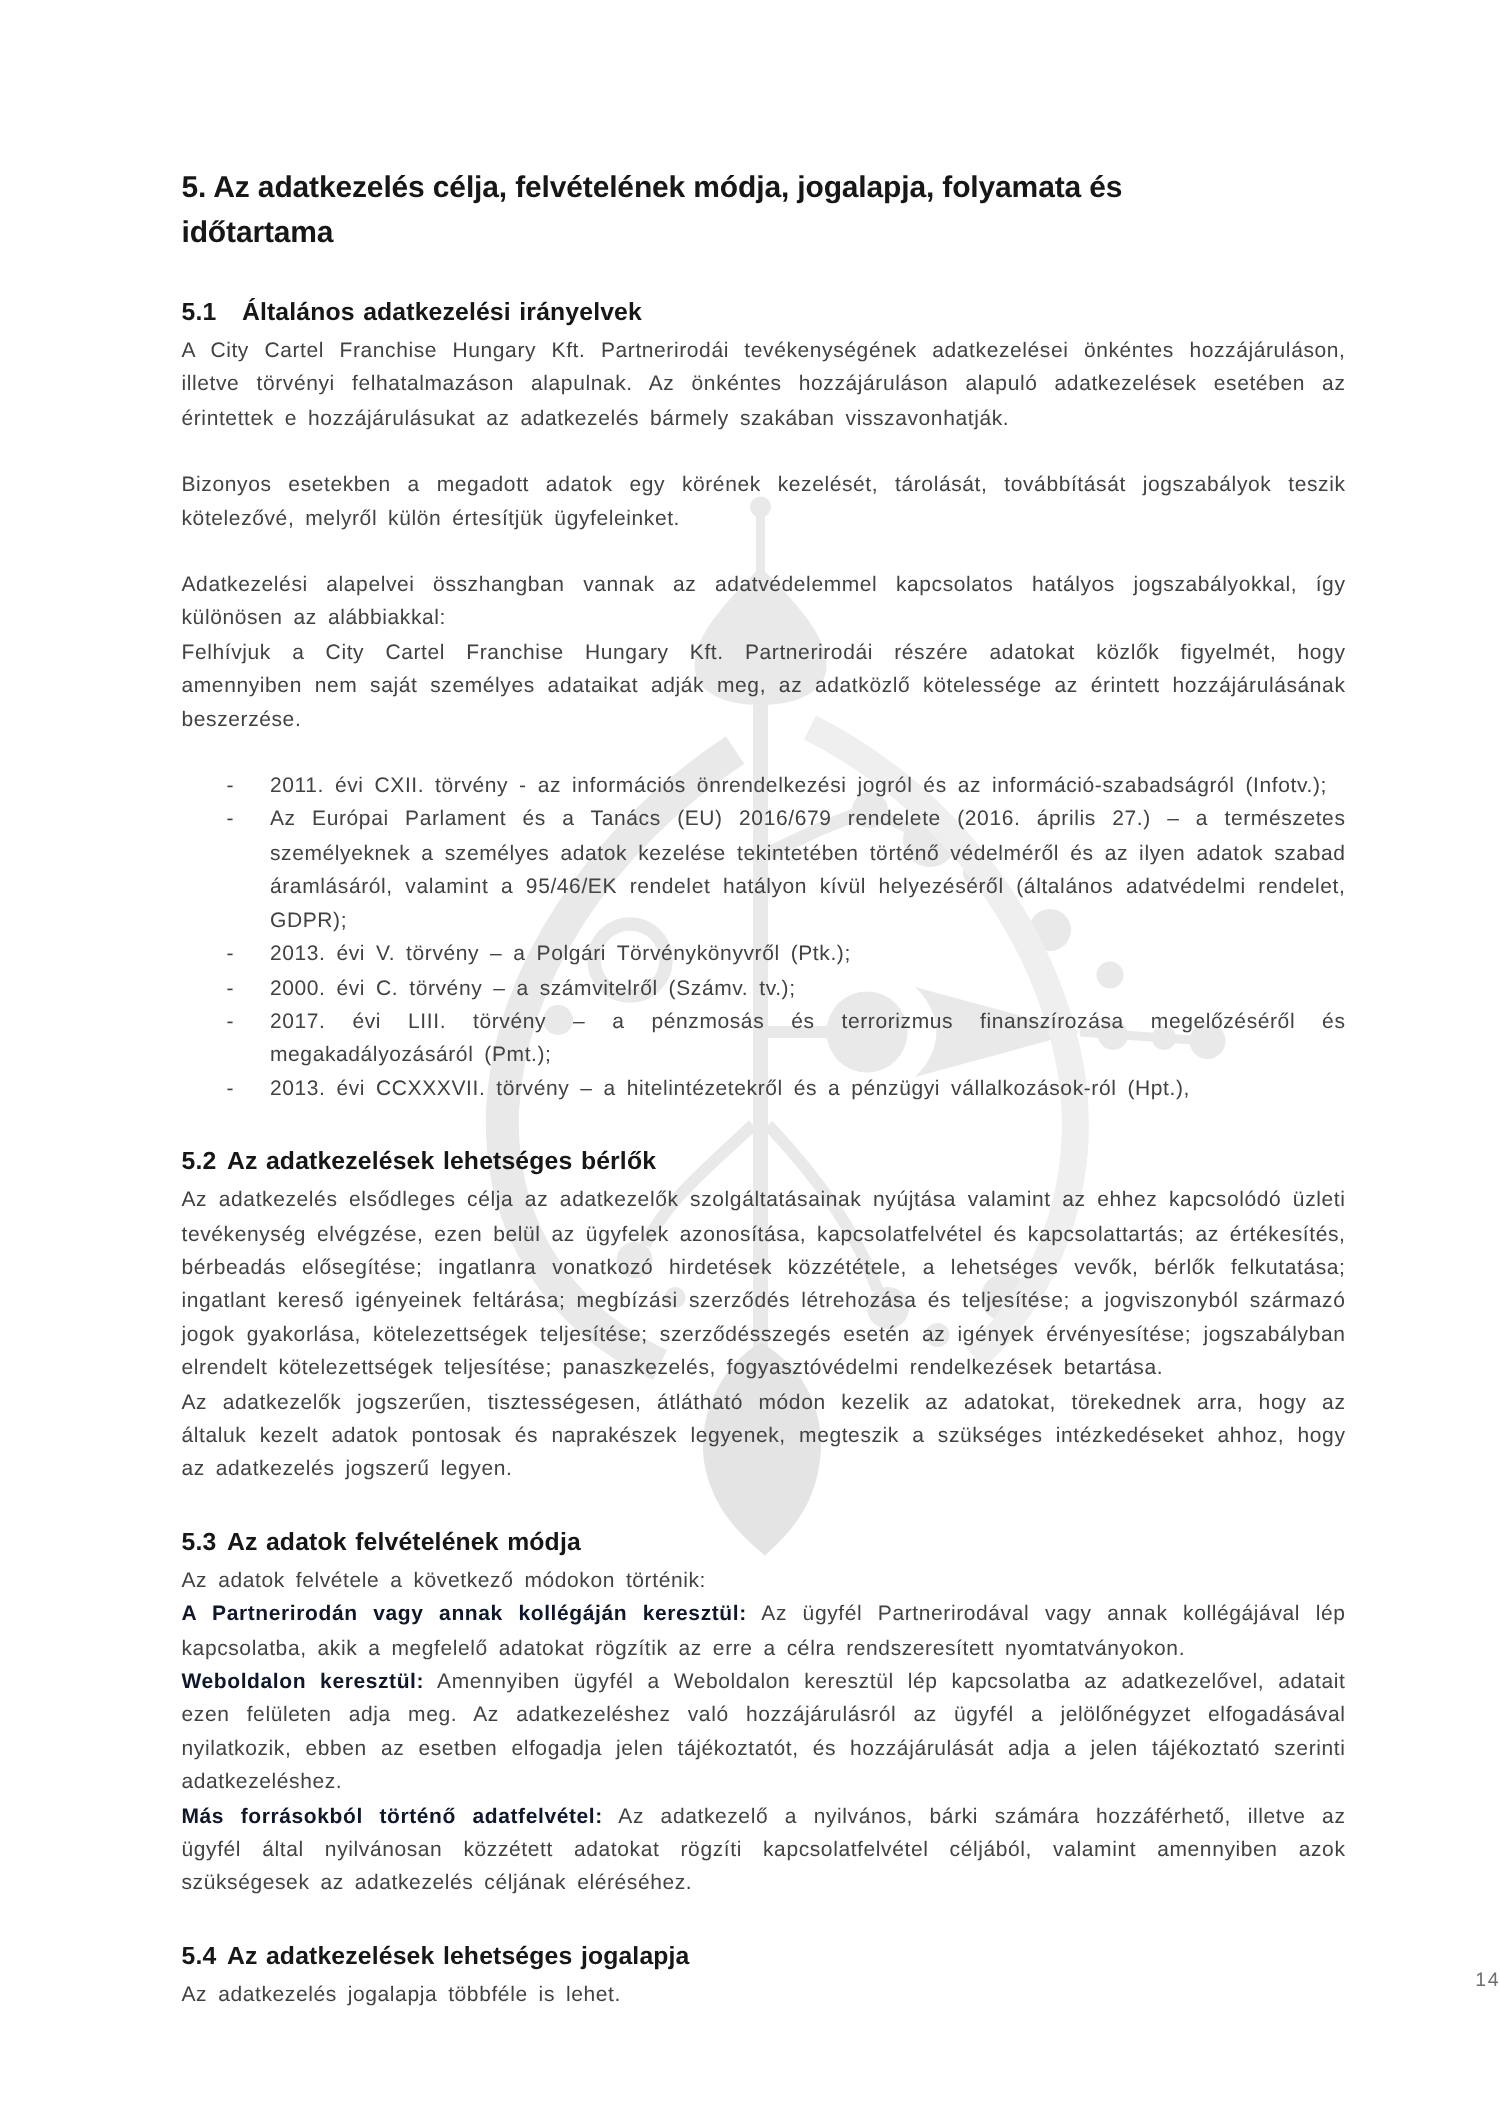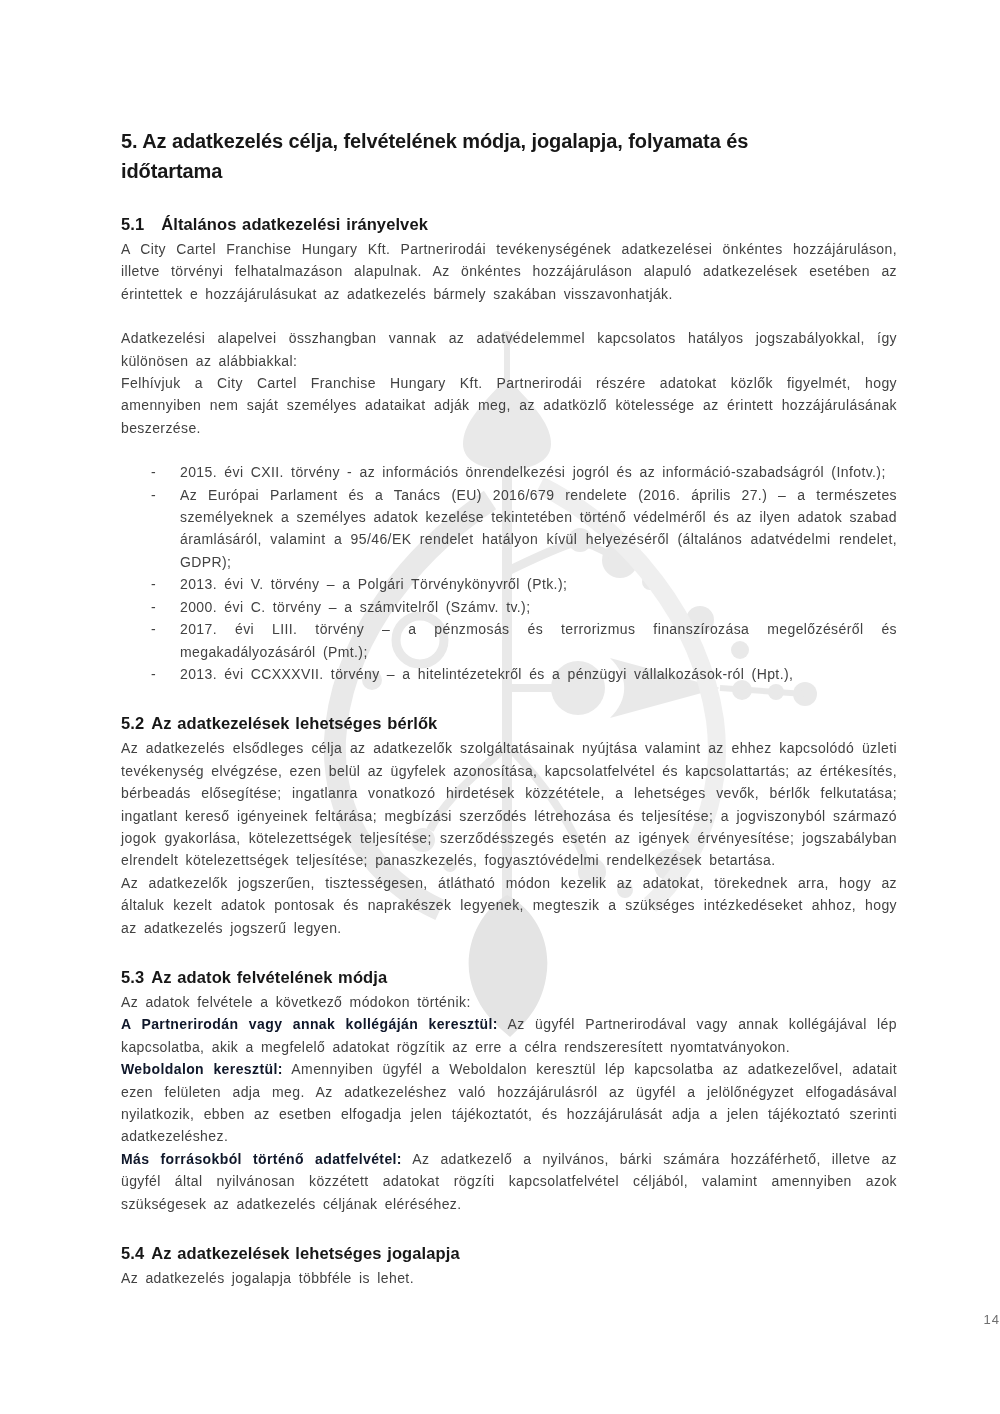--- a/index.html
+++ b/index.html
@@ -19,21 +19,21 @@
     position:absolute; left:121px; top:110px; width:776px;
     z-index:1;
     color:#424242;
     font-size:14px; line-height:22.4px;
     letter-spacing:0.4px; word-spacing:3px;
     text-align:justify;
   }
   h1.title {
     font-size:20px; line-height:30px; font-weight:bold;
     color:#171717; letter-spacing:-0.1px; word-spacing:0;
-    margin:16px 0 24px 0; white-space:nowrap; text-align:left;
+    margin:0 0 24px 0; white-space:nowrap; text-align:left;
   }
   .h2 {
     font-size:16.5px; line-height:21px; font-weight:bold;
     color:#171717; letter-spacing:0.1px; word-spacing:1px;
     margin:28px 0 3px 0; text-align:left;
   }
   .h2 .num-wide { margin-right:17px; }
   .h2 .num      { margin-right:7px; }
   .para { margin:0; }
   .gap  { margin-bottom:22px; }
@@ -91,25 +91,26 @@
       </g>
     </svg>
   </div>
 
   <div class="content">
 
     <h1 class="title"><span>5. Az adatkezelés célja, felvételének módja, jogalapja, folyamata és</span><br><span>időtartama</span></h1>
 
     <h2 class="h2"><span class="num-wide">5.1</span><span>Általános adatkezelési irányelvek</span></h2>
     <p class="para gap">A City Cartel Franchise Hungary Kft. Partnerirodái tevékenységének adatkezelései önkéntes hozzájáruláson, illetve törvényi felhatalmazáson alapulnak. Az önkéntes hozzájáruláson alapuló adatkezelések esetében az érintettek e hozzájárulásukat az adatkezelés bármely szakában visszavonhatják.</p>
+    <p class="para gap">Bizonyos esetekben a megadott adatok egy körének kezelését, tárolását, továbbítását jogszabályok teszik kötelezővé, melyről külön értesítjük ügyfeleinket.</p>
     <p class="para">Adatkezelési alapelvei összhangban vannak az adatvédelemmel kapcsolatos hatályos jogszabályokkal, így különösen az alábbiakkal:</p>
     <p class="para gap">Felhívjuk a City Cartel Franchise Hungary Kft. Partnerirodái részére adatokat közlők figyelmét, hogy amennyiben nem saját személyes adataikat adják meg, az adatközlő kötelessége az érintett hozzájárulásának beszerzése.</p>
 
     <ul class="reflist">
-      <li><span class="dash">-</span><span>2015. évi CXII. törvény - az információs önrendelkezési jogról és az információ-szabadságról (Infotv.);</span></li>
+      <li><span class="dash">-</span><span>2011. évi CXII. törvény - az információs önrendelkezési jogról és az információ-szabadságról (Infotv.);</span></li>
       <li><span class="dash">-</span><span>Az Európai Parlament és a Tanács (EU) 2016/679 rendelete (2016. április 27.) – a természetes személyeknek a személyes adatok kezelése tekintetében történő védelméről és az ilyen adatok szabad áramlásáról, valamint a 95/46/EK rendelet hatályon kívül helyezéséről (általános adatvédelmi rendelet, GDPR);</span></li>
       <li><span class="dash">-</span><span>2013. évi V. törvény – a Polgári Törvénykönyvről (Ptk.);</span></li>
       <li><span class="dash">-</span><span>2000. évi C. törvény – a számvitelről (Számv. tv.);</span></li>
       <li><span class="dash">-</span><span>2017. évi LIII. törvény – a pénzmosás és terrorizmus finanszírozása megelőzéséről és megakadályozásáról (Pmt.);</span></li>
       <li><span class="dash">-</span><span>2013. évi CCXXXVII. törvény – a hitelintézetekről és a pénzügyi vállalkozások-ról (Hpt.),</span></li>
     </ul>
 
     <h2 class="h2"><span class="num">5.2</span><span>Az adatkezelések lehetséges bérlők</span></h2>
     <p class="para">Az adatkezelés elsődleges célja az adatkezelők szolgáltatásainak nyújtása valamint az ehhez kapcsolódó üzleti tevékenység elvégzése, ezen belül az ügyfelek azonosítása, kapcsolatfelvétel és kapcsolattartás; az értékesítés, bérbeadás elősegítése; ingatlanra vonatkozó hirdetések közzététele, a lehetséges vevők, bérlők felkutatása; ingatlant kereső igényeinek feltárása; megbízási szerződés létrehozása és teljesítése; a jogviszonyból származó jogok gyakorlása, kötelezettségek teljesítése; szerződésszegés esetén az igények érvényesítése; jogszabályban elrendelt kötelezettségek teljesítése; panaszkezelés, fogyasztóvédelmi rendelkezések betartása.</p>
     <p class="para">Az adatkezelők jogszerűen, tisztességesen, átlátható módon kezelik az adatokat, törekednek arra, hogy az általuk kezelt adatok pontosak és naprakészek legyenek, megteszik a szükséges intézkedéseket ahhoz, hogy az adatkezelés jogszerű legyen.</p>

